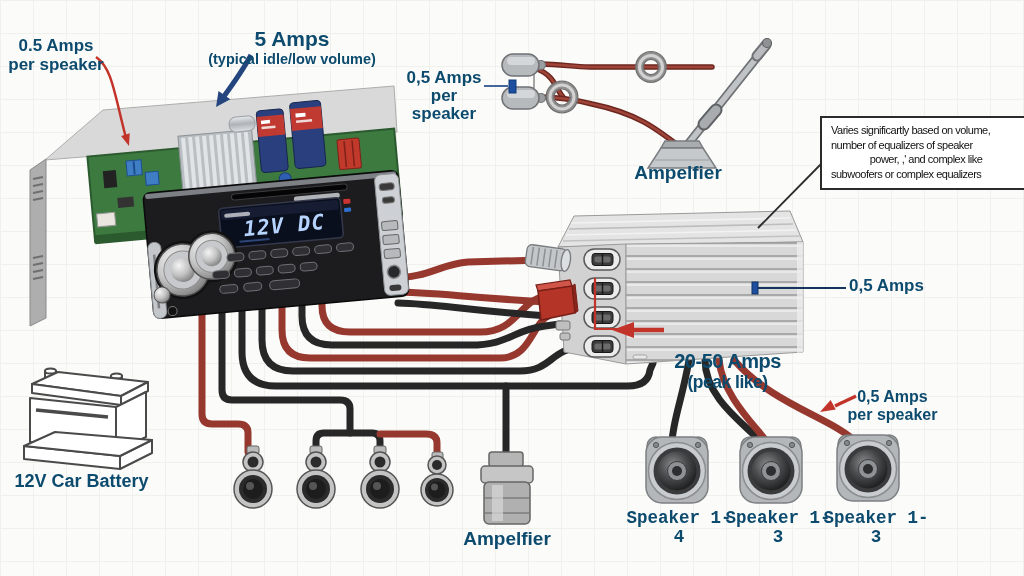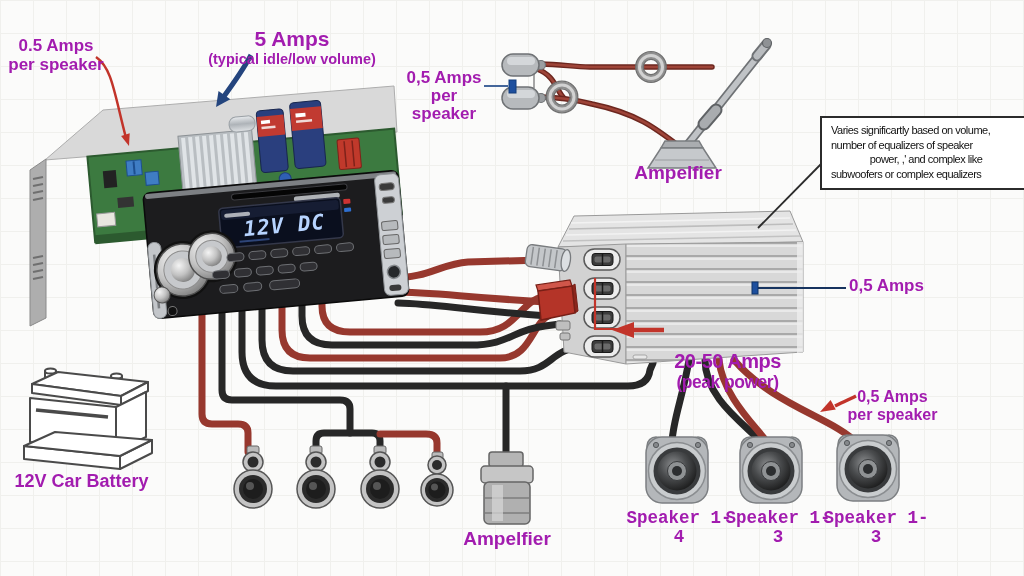--- a/index.html
+++ b/index.html
@@ -6,21 +6,21 @@
   body{
     width:1024px;height:576px;position:relative;overflow:hidden;
     font-family:"Liberation Sans",sans-serif;
     background-color:#fbfbfa;
     background-image:
       linear-gradient(#f0f0ed 1px, transparent 1px),
       linear-gradient(90deg,#f0f0ed 1px, transparent 1px);
     background-size:33px 33px;
   }
   #art{position:absolute;left:0;top:0;}
-  .lbl{position:absolute;color:#a21caf;font-weight:bold;text-align:center;line-height:1.08;}
+  .lbl{position:absolute;color:#0c4a6e;font-weight:bold;text-align:center;line-height:1.08;}
   .tl-amps{left:6px;top:36px;width:100px;font-size:17px;line-height:19px;}
   .idle{left:192px;top:28px;width:200px;}
   .idle .big{font-size:21px;display:block;}
   .idle .small{font-size:14.5px;display:block;margin-top:1px;}
   .tr-amps{left:398px;top:69px;width:92px;font-size:17px;line-height:18px;}
   .ant-cap{left:618px;top:163px;width:120px;font-size:19px;}
   .infobox{
     position:absolute;left:820px;top:116px;width:190px;
     background:#ffffff;border:2.5px solid #2b2b2b;
     padding:5px 6px 7px 9px;color:#111;
@@ -457,21 +457,21 @@
   <div class="ib-line">Varies significartly based on volume,</div>
   <div class="ib-line">number of equalizers of speaker</div>
   <div class="ib-line" style="text-align:center">power, ,' and complex like</div>
   <div class="ib-line">subwoofers or complex equalizers</div>
 </div>
 
 <div class="lbl amp-standby">0,5 Amps</div>
 
 <div class="lbl peak">
   <span class="big">20-50 Amps</span>
-  <span class="small">(peak power)</span>
+  <span class="small">(peak like)</span>
 </div>
 
 <div class="lbl battery-cap">12V Car Battery</div>
 
 <div class="lbl cap-cap">Ampelfier</div>
 
 <div class="lbl br-amps">
   <span>0,5 Amps</span><br>
   <span>per speaker</span>
 </div>

